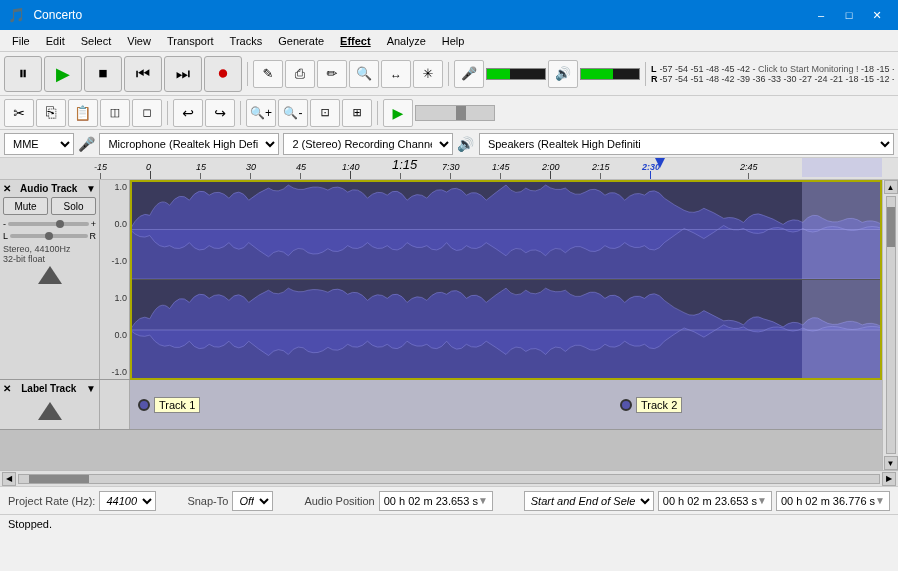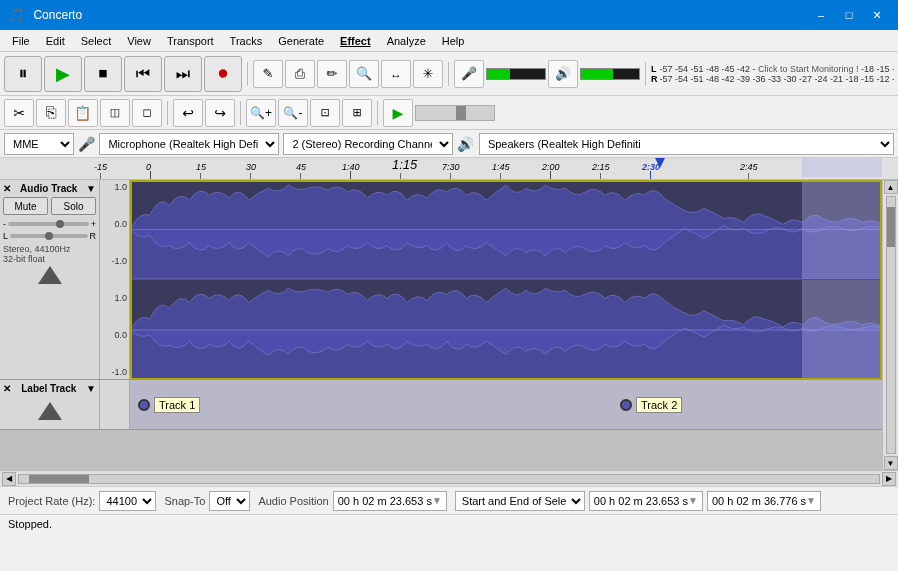--- a/index.html
+++ b/index.html
@@ -201,38 +201,40 @@
     
     #statusbar {
       background: #f0f0f0;
       border-top: 1px solid #ccc;
       height: 28px;
       display: flex;
       align-items: center;
       padding: 0 8px;
       gap: 8px;
       font-size: 11px;
+      justify-content: space-between;
     }
     .status-group { display: flex; align-items: center; gap: 4px; }
     .status-label { color: #444; }
     .status-value-box {
       border: 1px solid #aaa;
       background: white;
       padding: 1px 4px;
       height: 20px;
       display: flex; align-items: center;
       font-size: 11px;
     }
     .status-dropdown {
       border: 1px solid #aaa;
       background: white;
       height: 20px;
       padding: 0 2px;
       font-size: 11px;
       cursor: pointer;
+      font-style: italic;
     }
 
     
     #bottom-status {
       background: #f0f0f0;
       height: 18px;
       display: flex;
       align-items: center;
       padding: 0 8px;
       font-size: 11px;

